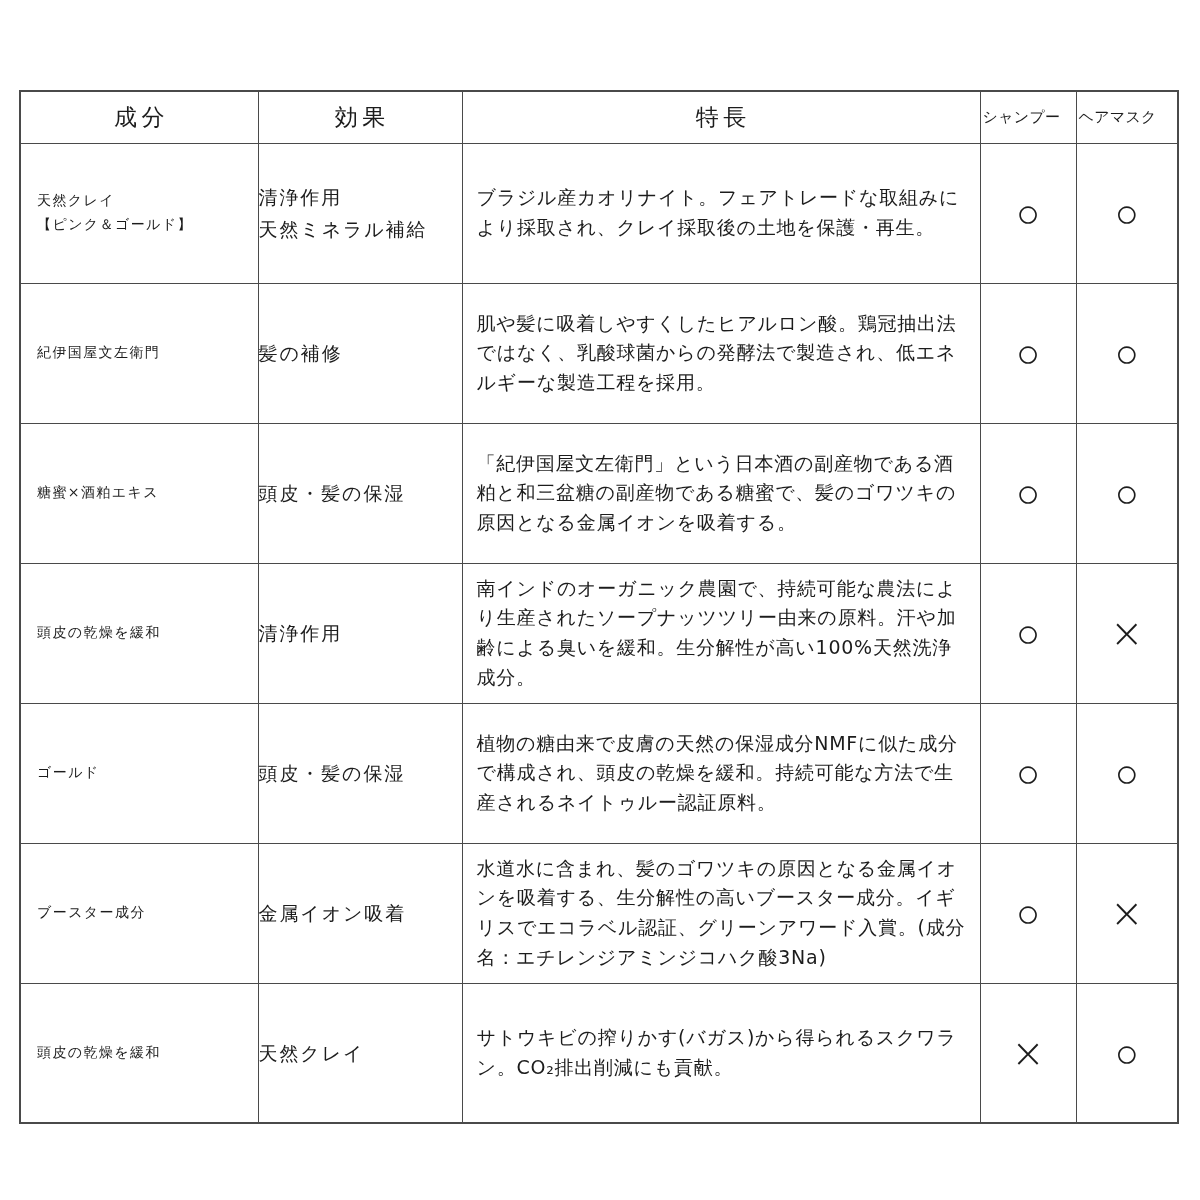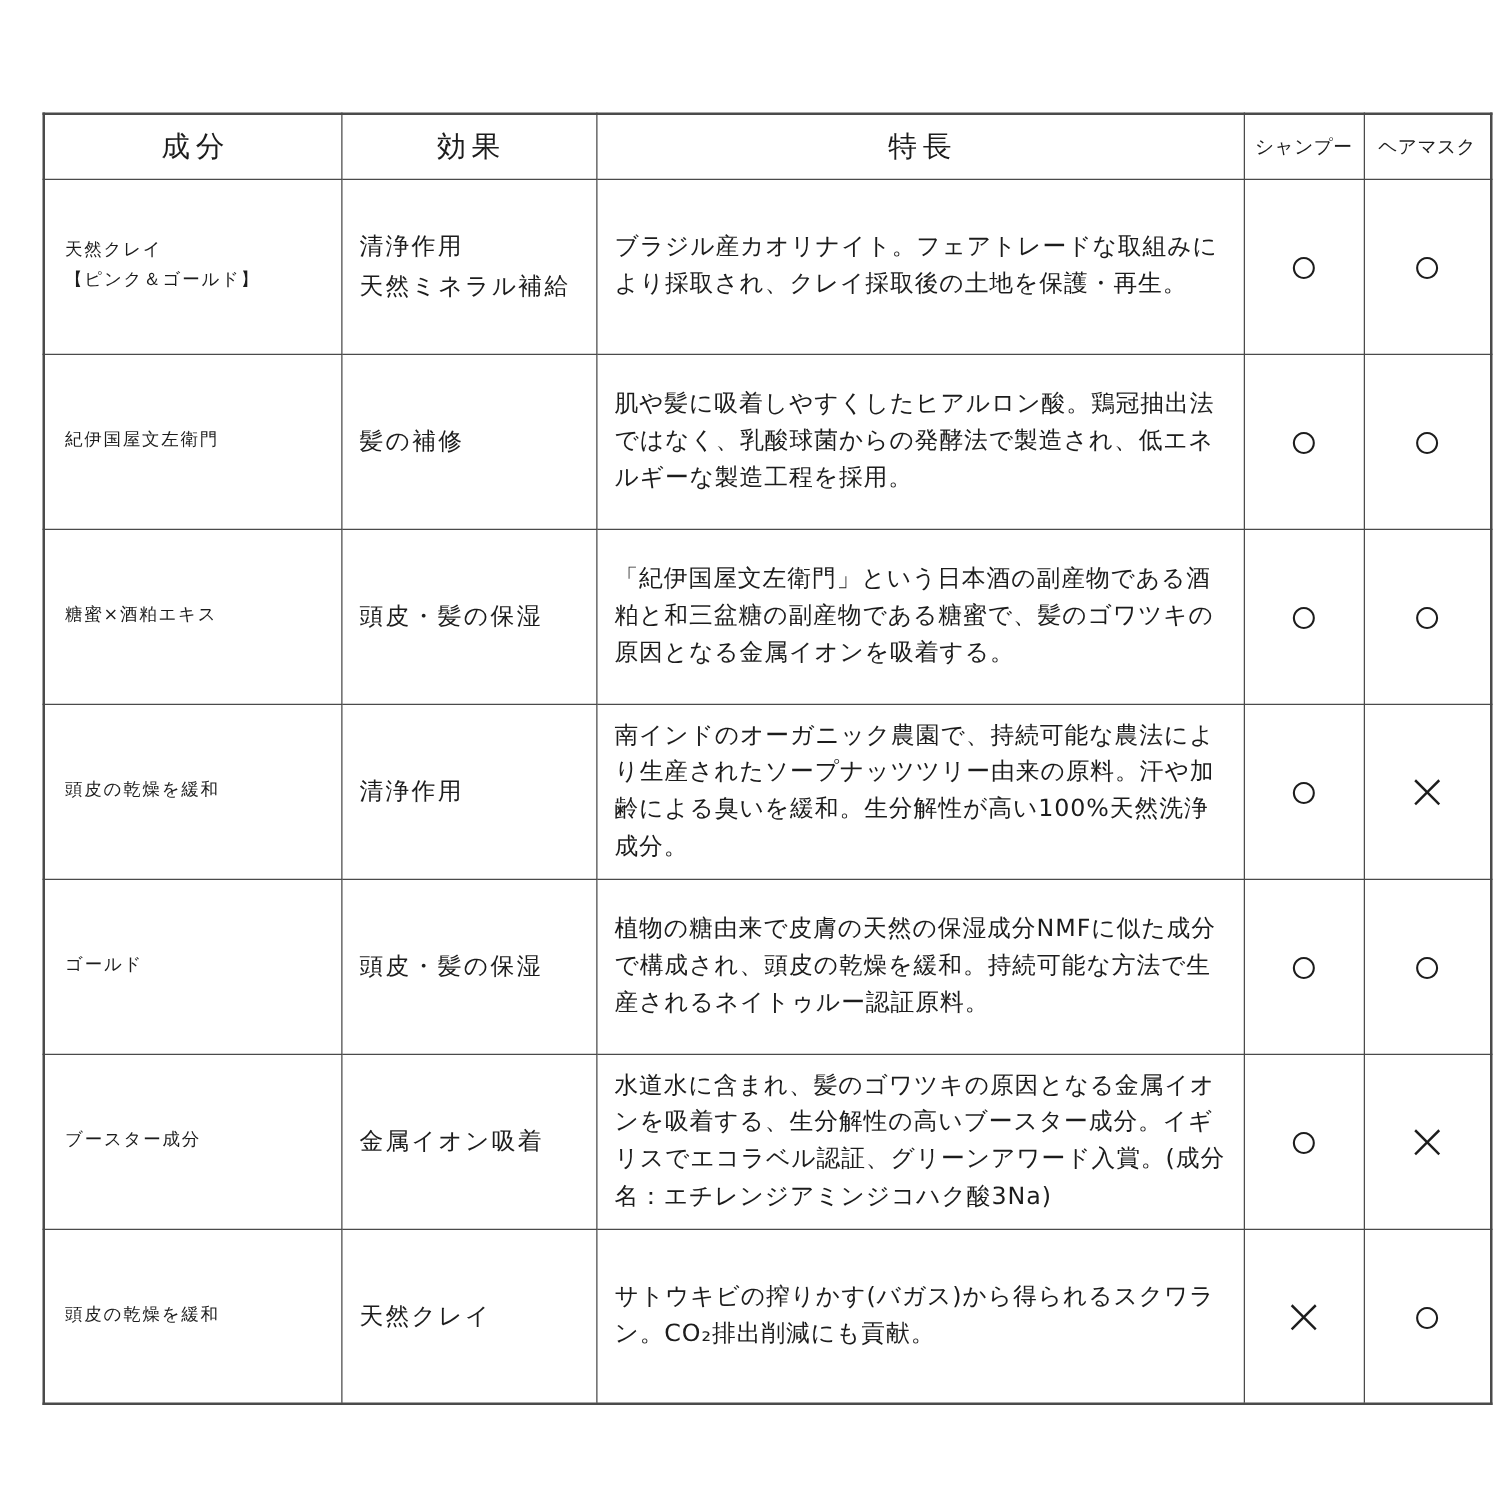--- a/index.html
+++ b/index.html
@@ -13,21 +13,21 @@
   }
   .page {
     width: 1200px;
     height: 1200px;
     position: relative;
     background: #ffffff;
     overflow: hidden;
   }
   table.spec {
     position: absolute;
-    left: 34px;
+    left: 19px;
     top: 90px;
     width: 1158px;
     border-collapse: collapse;
     table-layout: fixed;
     border: 2px solid #4a4a4a;
   }
   table.spec th, table.spec td {
     border: 1.5px solid #4a4a4a;
     background: #ffffff;
     vertical-align: middle;
@@ -39,36 +39,36 @@
     font-size: 23px;
     font-weight: 400;
     letter-spacing: 0.2em;
     text-indent: 0.2em;
     text-align: center;
   }
   th.h-small {
     font-size: 15px;
     font-weight: 400;
     letter-spacing: 0.02em;
-    text-align: center;
+    text-align: left;
     padding: 0 2px;
   }
   td.c-ing {
     font-size: 14px;
     letter-spacing: 0.1em;
     line-height: 1.7;
     padding: 6px 8px 6px 16px;
     white-space: pre-line;
     text-align: left;
   }
   td.c-eff {
     font-size: 19px;
     letter-spacing: 0.1em;
     line-height: 1.7;
-    padding: 6px 8px 6px 14px;
+    padding: 6px 8px 6px 0;
     white-space: pre-line;
     text-align: left;
   }
   td.c-feat {
     font-size: 19px;
     letter-spacing: 0.04em;
     line-height: 1.56;
     padding: 8px 12px 8px 14px;
     text-align: left;
   }

